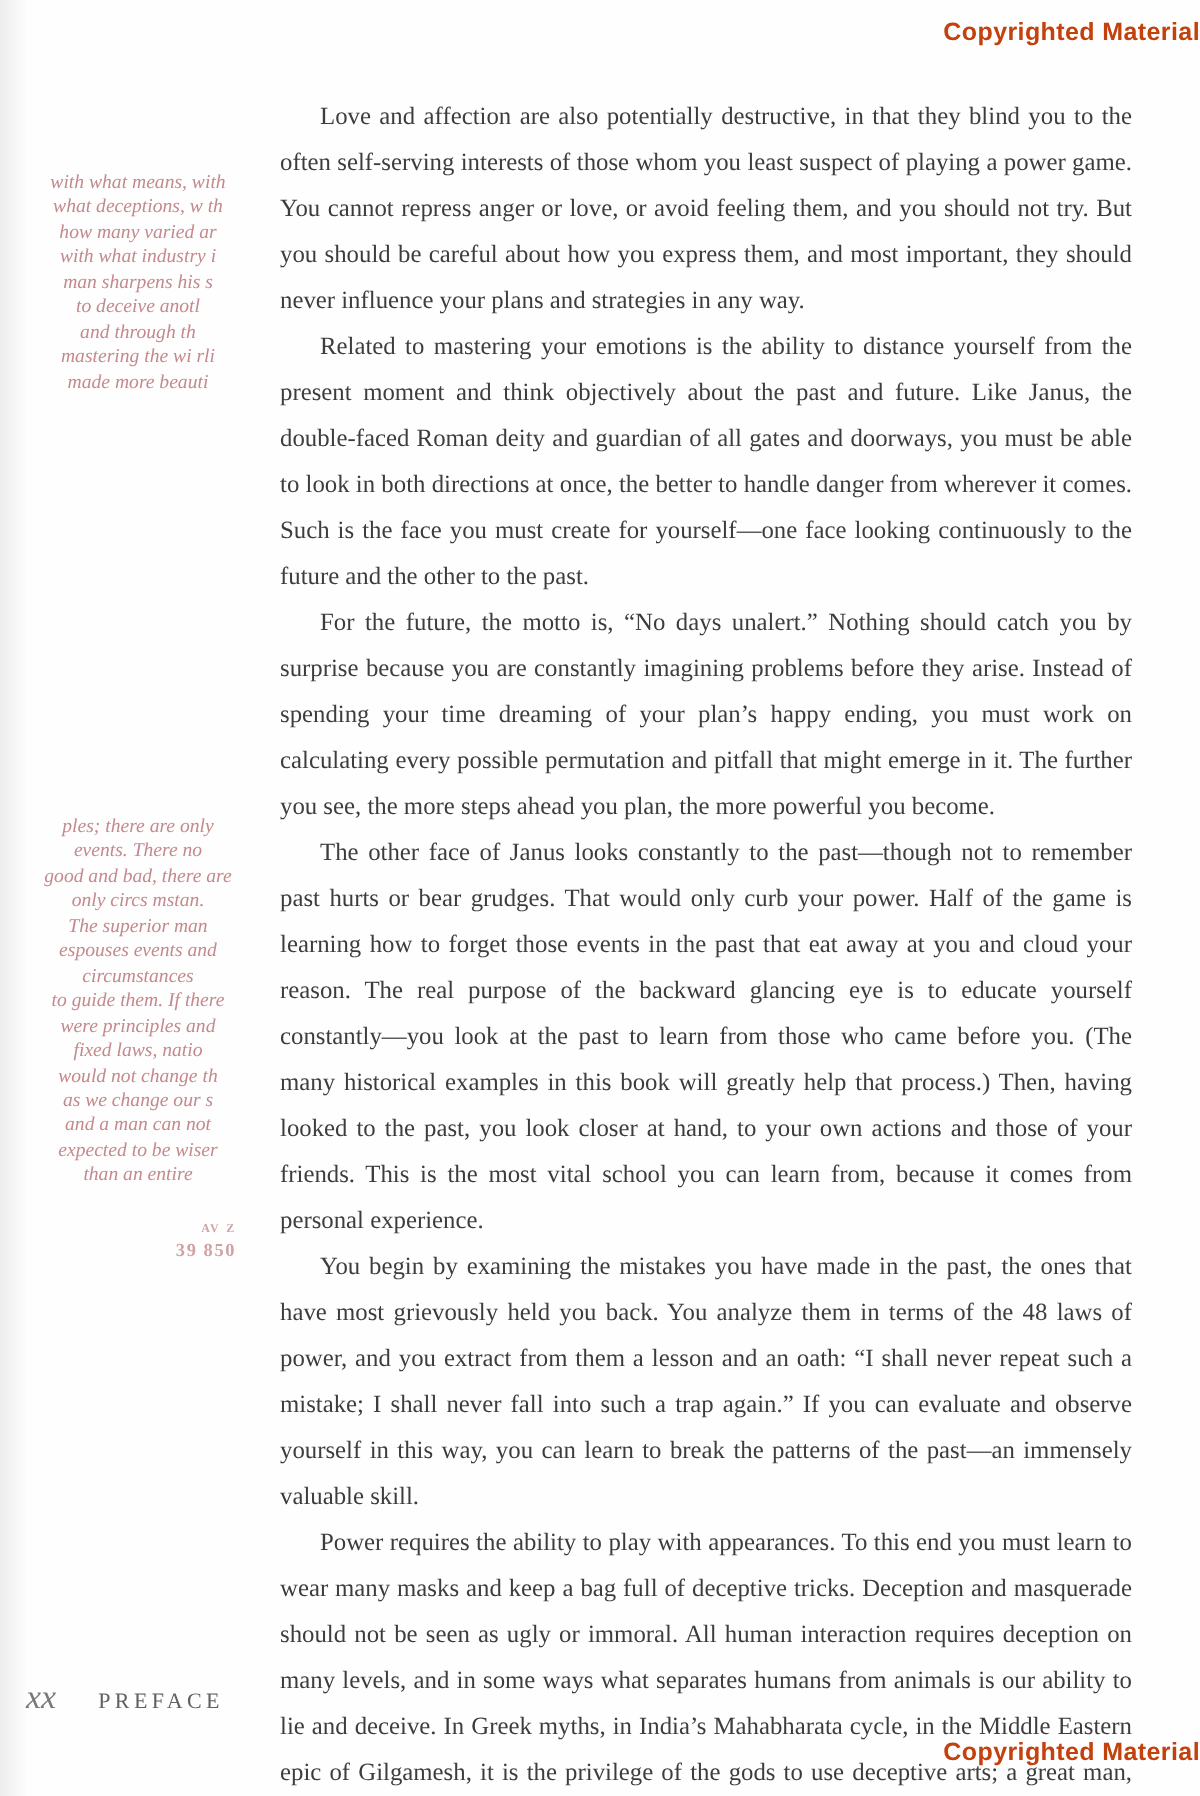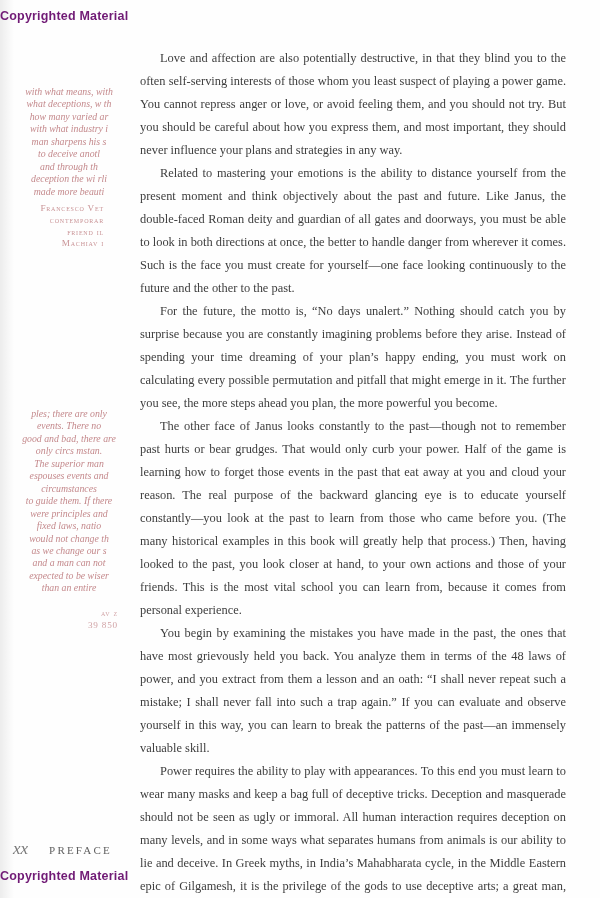--- a/index.html
+++ b/index.html
@@ -14,25 +14,25 @@
     position: absolute; inset: 0;
     background: #fefefe;
   }
   .scan-shadow-left {
     position: absolute; left: 0; top: 0; bottom: 0; width: 14px;
     background: linear-gradient(to right, rgba(0,0,0,0.07), rgba(0,0,0,0));
     pointer-events: none;
   }
   .copyright-banner {
     position: absolute; left: 0; width: 100%;
-    text-align: left;
+    text-align: right;
     font-family: "Liberation Sans", "DejaVu Sans", sans-serif;
     font-weight: bold;
     font-size: 12.5px;
-    color: #701a75;
+    color: #c2410c;
     letter-spacing: 0.2px;
   }
   .copyright-banner.top { top: 9px; }
   .copyright-banner.bottom { top: 869px; }
 
   .body-text {
     position: absolute; left: 140px; top: 47px; width: 426px;
     font-size: 12.4px; line-height: 23px;
     color: #3d3d3d;
     text-align: justify;
@@ -54,21 +54,21 @@
     font-style: normal;
     font-variant: small-caps;
     letter-spacing: 0.8px;
     font-size: 9.2px;
     line-height: 11.8px;
     text-align: right;
     margin-top: 5px;
     color: #c99396;
   }
   .note-1 .attribution { padding-right: 30px; }
-  .note-2 .attribution { margin-top: 13px; padding-right: 16px; opacity: 0.85; }
+  .note-2 .attribution { margin-top: 13px; padding-right: 16px; opacity: 0.85; font-weight: bold; }
 
   .footer {
     position: absolute; left: 13px; top: 839px;
     white-space: nowrap;
   }
   .page-number {
     font-style: italic;
     font-size: 17px;
     color: #787878;
   }
@@ -88,28 +88,22 @@
   <div class="copyright-banner top">Copyrighted Material</div>
 
   <div class="margin-note note-1">
     <div class="mline">with what means, with</div>
     <div class="mline">what deceptions, w th</div>
     <div class="mline">how many varied ar</div>
     <div class="mline">with what industry i</div>
     <div class="mline">man sharpens his  s</div>
     <div class="mline">to deceive anotl</div>
     <div class="mline">and through th</div>
-    <div class="mline">deception the wi rli</div>
+    <div class="mline">mastering the wi rli</div>
     <div class="mline">made more beauti</div>
-    <div class="attribution">
-      <div>Francesco Vet</div>
-      <div>contemporar</div>
-      <div>friend  il</div>
-      <div>Machiav  i</div>
-    </div>
   </div>
 
   <div class="margin-note note-2">
     <div class="mline">ples; there are only</div>
     <div class="mline">events. There  no</div>
     <div class="mline">good and bad, there are</div>
     <div class="mline">only circs mstan.</div>
     <div class="mline">The superior man</div>
     <div class="mline">espouses events  and</div>
     <div class="mline">circumstances</div>

